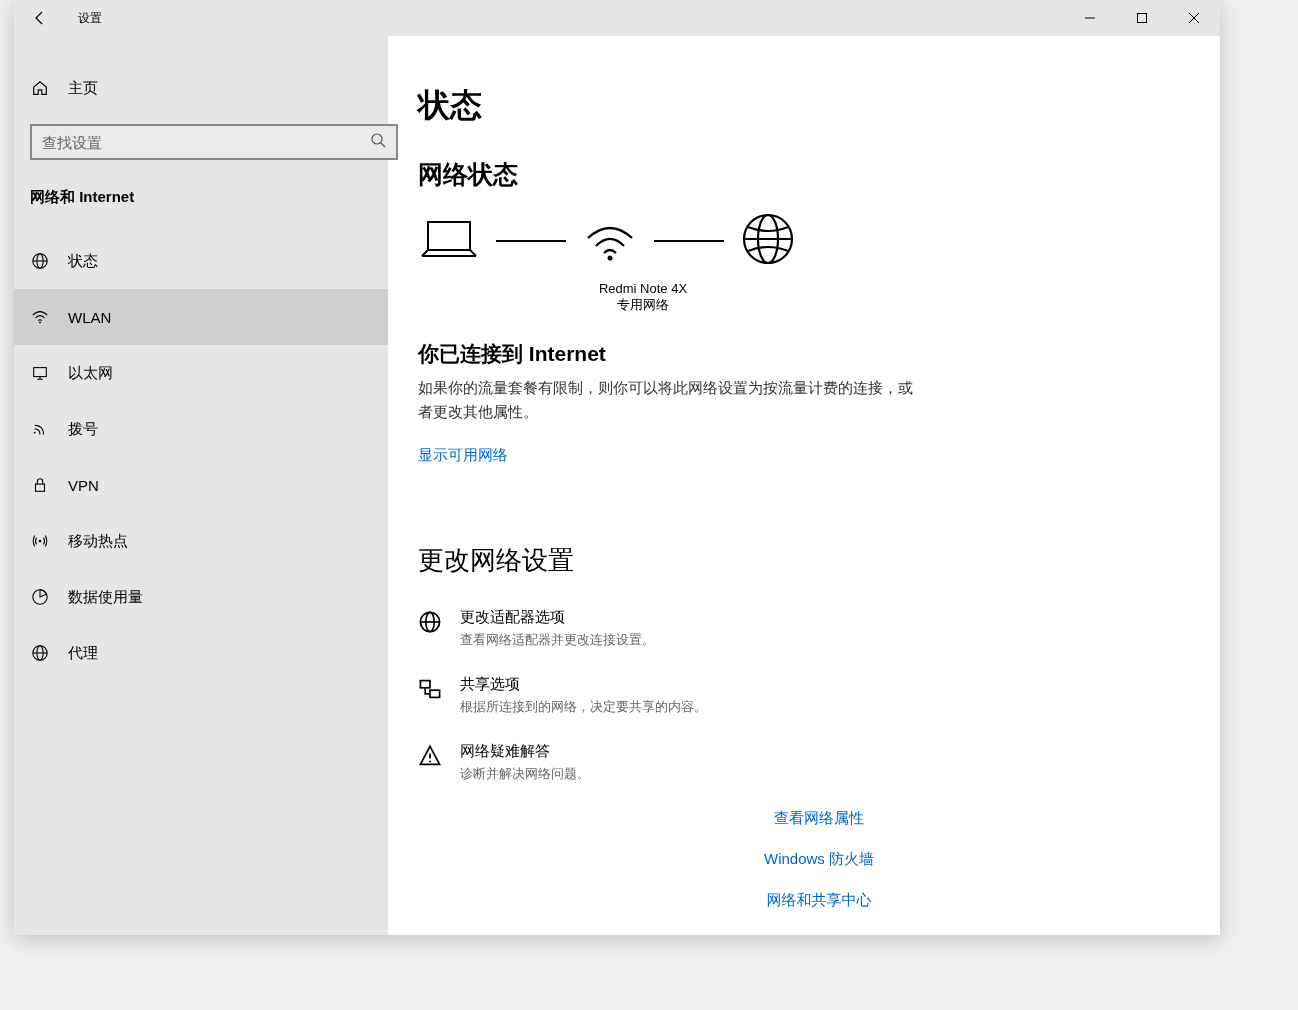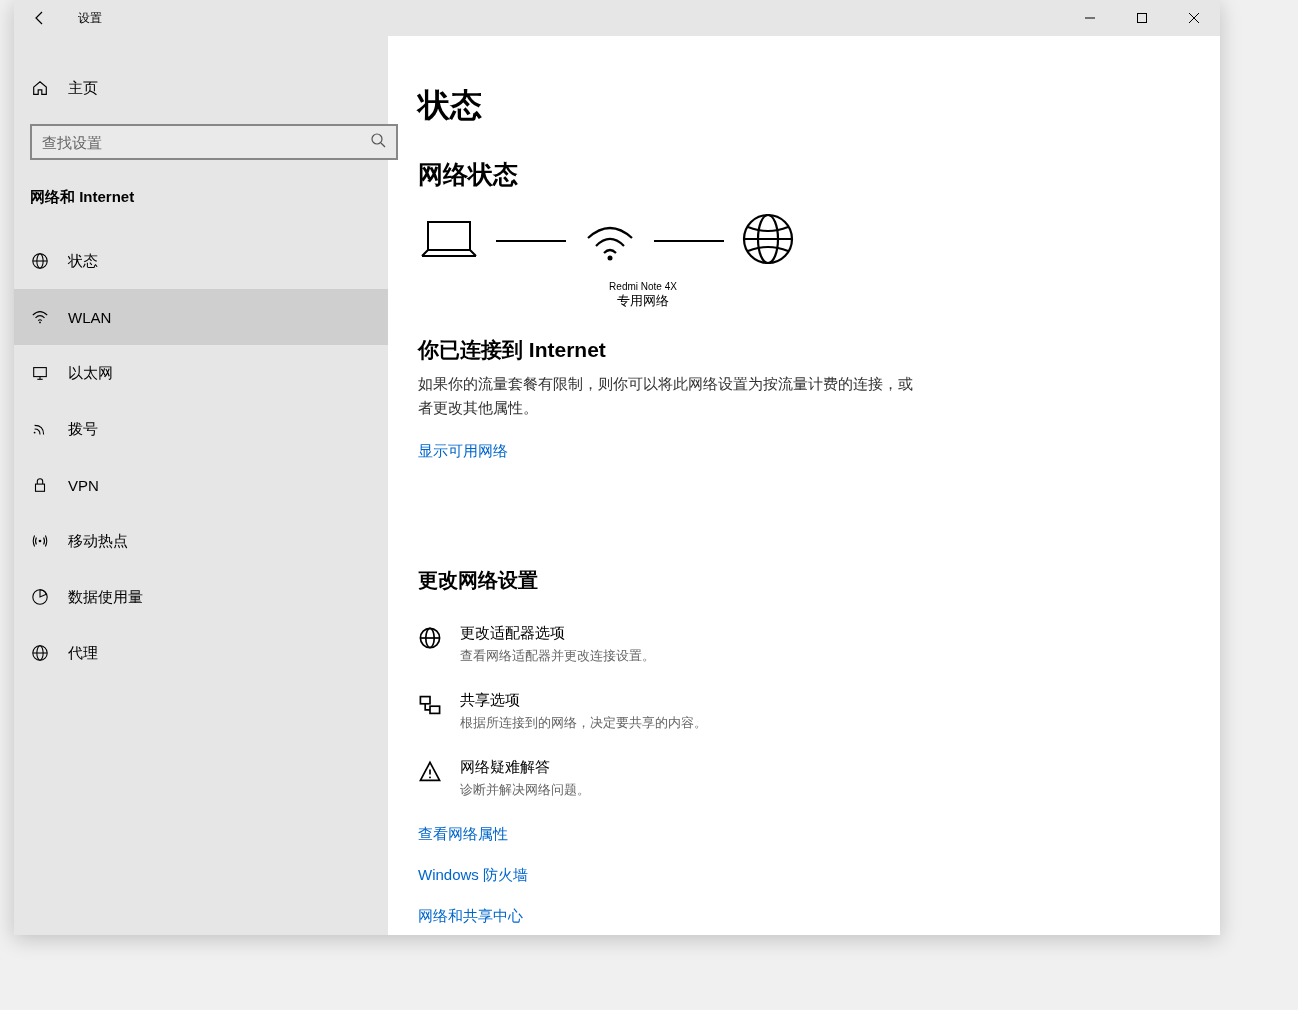--- a/index.html
+++ b/index.html
@@ -27,27 +27,27 @@
 .nav-item { display:flex; align-items:center; height:56px; padding-left:16px; cursor:pointer; }
 .nav-item.selected { background:#cfcfcf; }
 .nav-item .icon { width:20px; display:flex; justify-content:center; align-items:center; }
 .nav-item .label { font-size:15px; margin-left:18px; }
 .content { flex:1; padding:48px 0 0 30px; overflow:auto; }
 .page-title { font-size:32px; font-weight:600; margin-bottom:30px; }
 .section-title { font-size:25px; font-weight:600; margin-bottom:20px; }
 .net-diagram { display:flex; align-items:center; gap:16px; margin-bottom:10px; margin-top:20px; }
 .net-diagram .line { width:70px; height:0; border-top:2px solid #000; }
 .net-labels { text-align:center; width:180px; margin-left:135px; margin-bottom:26px; }
-.net-labels .l1 { font-size:10px; }
+.net-labels .l1 { font-size:13px; }
 .net-labels .l2 { font-size:13px; }
 .conn-title { font-size:21px; font-weight:600; margin-bottom:8px; }
 .conn-desc { font-size:15px; color:#333; line-height:1.6; max-width:500px; margin-bottom:22px; }
 .link { color:#0066cc; font-size:15px; cursor:pointer; margin-bottom:28px; display:inline-block; }
-.link2 { color:#0066cc; font-size:15px; cursor:pointer; display:block; margin-bottom:22px; }
-.section-title2 { font-size:20px; font-weight:700; margin-top:78px; margin-bottom:30px; }
+.link2 { color:#0066cc; font-size:15px; cursor:pointer; display:block; margin-bottom:22px;text-align:center; }
+.section-title2 { font-size:26px; font-weight:400; margin-top:50px; margin-bottom:30px; }
 .opt-row { display:flex; align-items:flex-start; margin-bottom:26px; cursor:pointer; }
 .opt-row .oi { width:26px; margin-right:16px; margin-top:2px; }
 .opt-row .ot { font-size:15px; margin-bottom:4px; }
 .opt-row .od { font-size:13px; color:#666; }
 </style>
 </head>
 <body>
 
 <div class="bg">
   <div class="settings-window">

